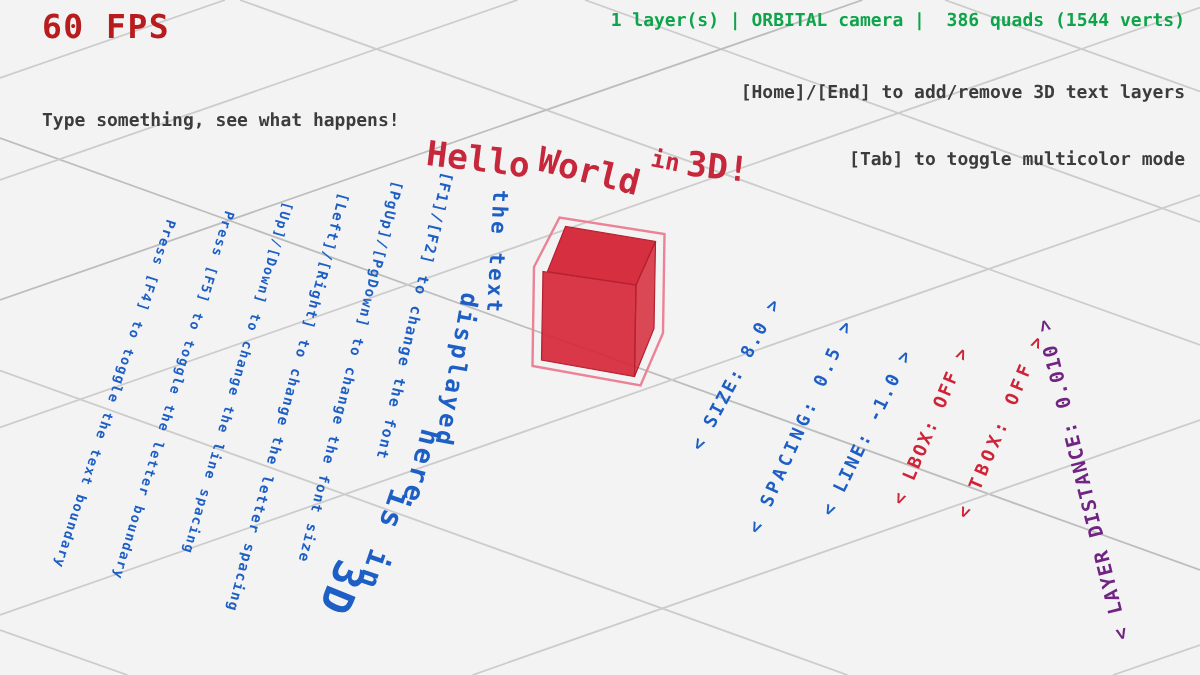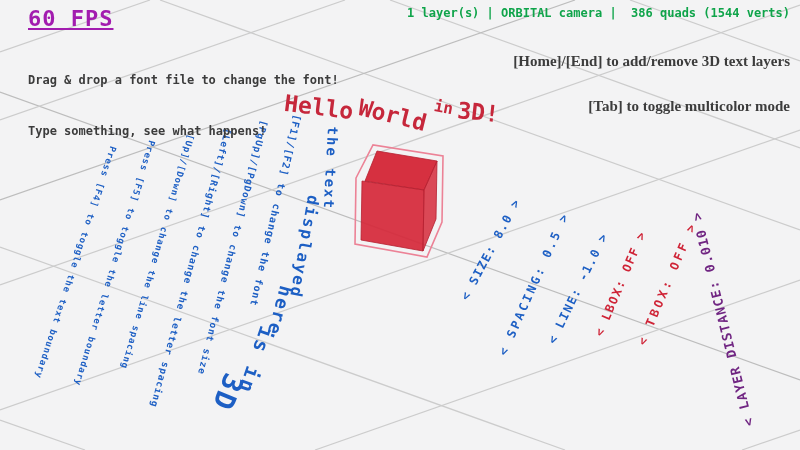--- a/index.html
+++ b/index.html
@@ -11,21 +11,21 @@
   }
   #stage { position:absolute; inset:0; }
   svg.layer { position:absolute; left:0; top:0; }
 
   
   .hud { position:absolute; z-index:30; font-weight:bold; white-space:pre; }
   #fps { left:28px; top:6px; font-size:22px; letter-spacing:1px; }
   .hud-left-lines { left:28px; top:38px; font-size:12px; line-height:17px; }
   .hud-left-camera { left:28px; top:100px; font-size:12px; }
   #status { right:10px; top:6px; font-size:12px; text-align:right; }
-  .hud-right-lines { right:10px; top:24px; font-size:15px; line-height:15px; text-align:right;font-family:Liberation Serif, serif; }
+  .hud-right-lines { right:10px; top:24px; font-size:12px; line-height:15px; text-align:right; }
   .dark { color:#3c3c3c; }
 
   
   .g { position:absolute; white-space:pre; font-weight:bold; transform-origin:0 0; z-index:10; }
 
   
   .hello-w { font-size:23px; }
   #hw0 { left:286px; top:90px;  transform:rotate(7deg); }
   #hw1 { left:362px; top:94px;  transform:rotate(14deg); }
   #hw2 { left:436px; top:96px;  transform:rotate(11deg); font-size:16px; }
@@ -106,23 +106,22 @@
   <div class="g help" id="hl4" style="color: rgb(29, 95, 196);">[PgUp]/[PgDown] to change the font size</div>
   <div class="g help" id="hl5" style="color: rgb(29, 95, 196);">[F1]/[F2] to change the font</div>
 
   <div class="g ctrl" id="c0" style="color: rgb(29, 95, 196);">&lt; SIZE: 8.0 &gt;</div>
   <div class="g ctrl" id="c1" style="color: rgb(29, 95, 196);">&lt; SPACING: 0.5 &gt;</div>
   <div class="g ctrl" id="c2" style="color: rgb(29, 95, 196);">&lt; LINE: -1.0 &gt;</div>
   <div class="g ctrl" id="c3" style="color: rgb(207, 35, 54);">&lt; LBOX: OFF &gt;</div>
   <div class="g ctrl" id="c4" style="color: rgb(207, 35, 54);">&lt; TBOX: OFF &gt;</div>
   <div class="g ctrl" id="c5" style="color: rgb(112, 37, 130);">&lt; LAYER DISTANCE: 0.010 &gt;</div>
 
-  <div class="hud" id="fps" style="color: #a21caf; text-decoration: underline;">60 FPS</div>
+  <div class="hud" id="fps" style="color: #b91c1c;">60 FPS</div>
   <div class="hud hud-left-lines dark">
-    <div>Drag &amp; drop a font file to change the font!</div>
     <div>Type something, see what happens!</div>
   </div>
 
   <div class="hud" id="status" style="color: rgb(15, 164, 74); margin-left: 36px;">1 layer(s) | ORBITAL camera |  386 quads (1544 verts)</div>
   <div class="hud hud-right-lines dark">
     <div>[Home]/[End] to add/remove 3D text layers</div>
     <div>[Tab] to toggle multicolor mode</div>
   </div>
 
 </div>

